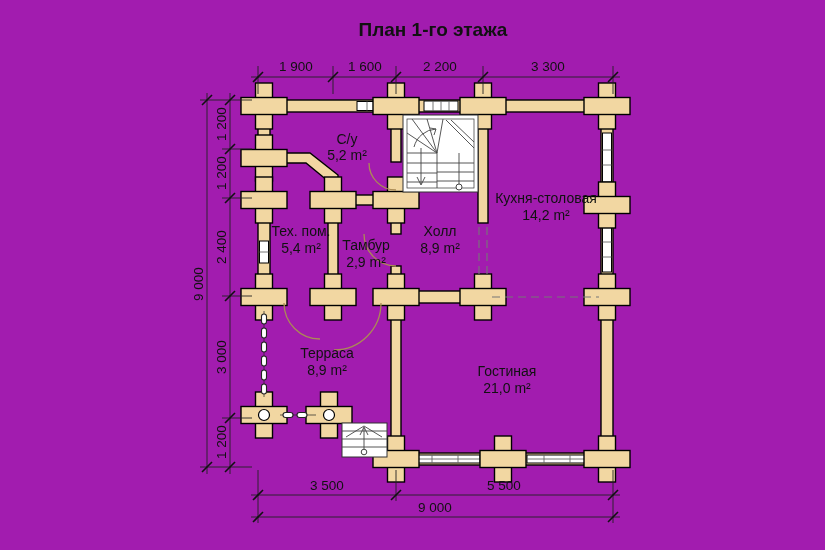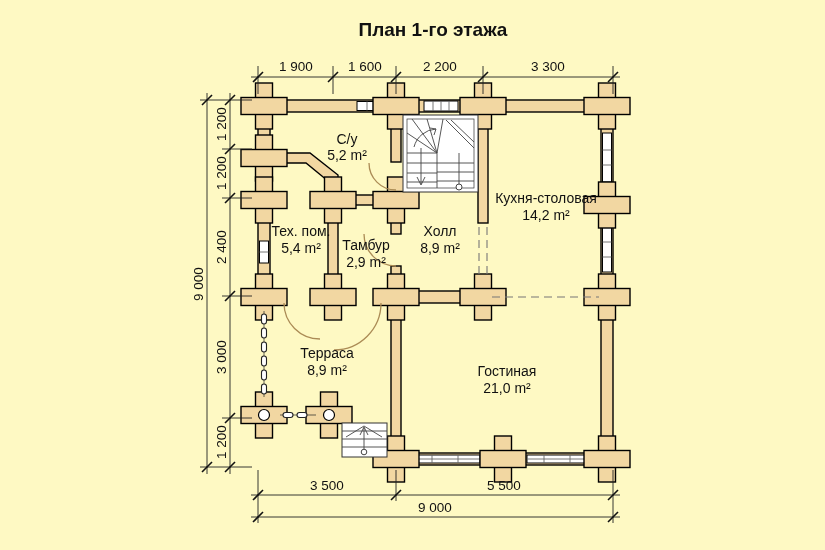--- a/index.html
+++ b/index.html
@@ -1,16 +1,16 @@
 <!DOCTYPE html>
 <html style="--wall: #f2d7a2; --outline: #000000; --dash_line: #777777; --door_arc: #ab8b55;"><head>
 <meta charset="utf-8">
 <style>
   html,body{margin:0;padding:0;background:#fff;}
-  #stage{position:relative;width:825px;height:550px;background:#fef9c3;overflow:hidden;}
+  #stage{position:relative;width:825px;height:550px;background:#a21caf;overflow:hidden;}
   svg text{font-family:"Liberation Sans","DejaVu Sans",sans-serif;fill:#111;}
   .t-title{font-size:19px;font-weight:bold;}
   .t-dim{font-size:13.5px;}
   .t-room{font-size:14px;}
   .walls rect,.walls path{fill:var(--wall,#f2d7a2);stroke:#000;stroke-width:1.4;}
   .crosses use{fill:var(--wall,#f2d7a2);stroke:#000;stroke-width:1.4;}
   .crosses circle{fill:#fff;stroke:#000;stroke-width:1.2;}
   .win rect{fill:#fff;stroke:#000;stroke-width:1;}
   .win line{stroke:#666;stroke-width:0.9;}
   .dim line{stroke:#222;stroke-width:0.9;}

